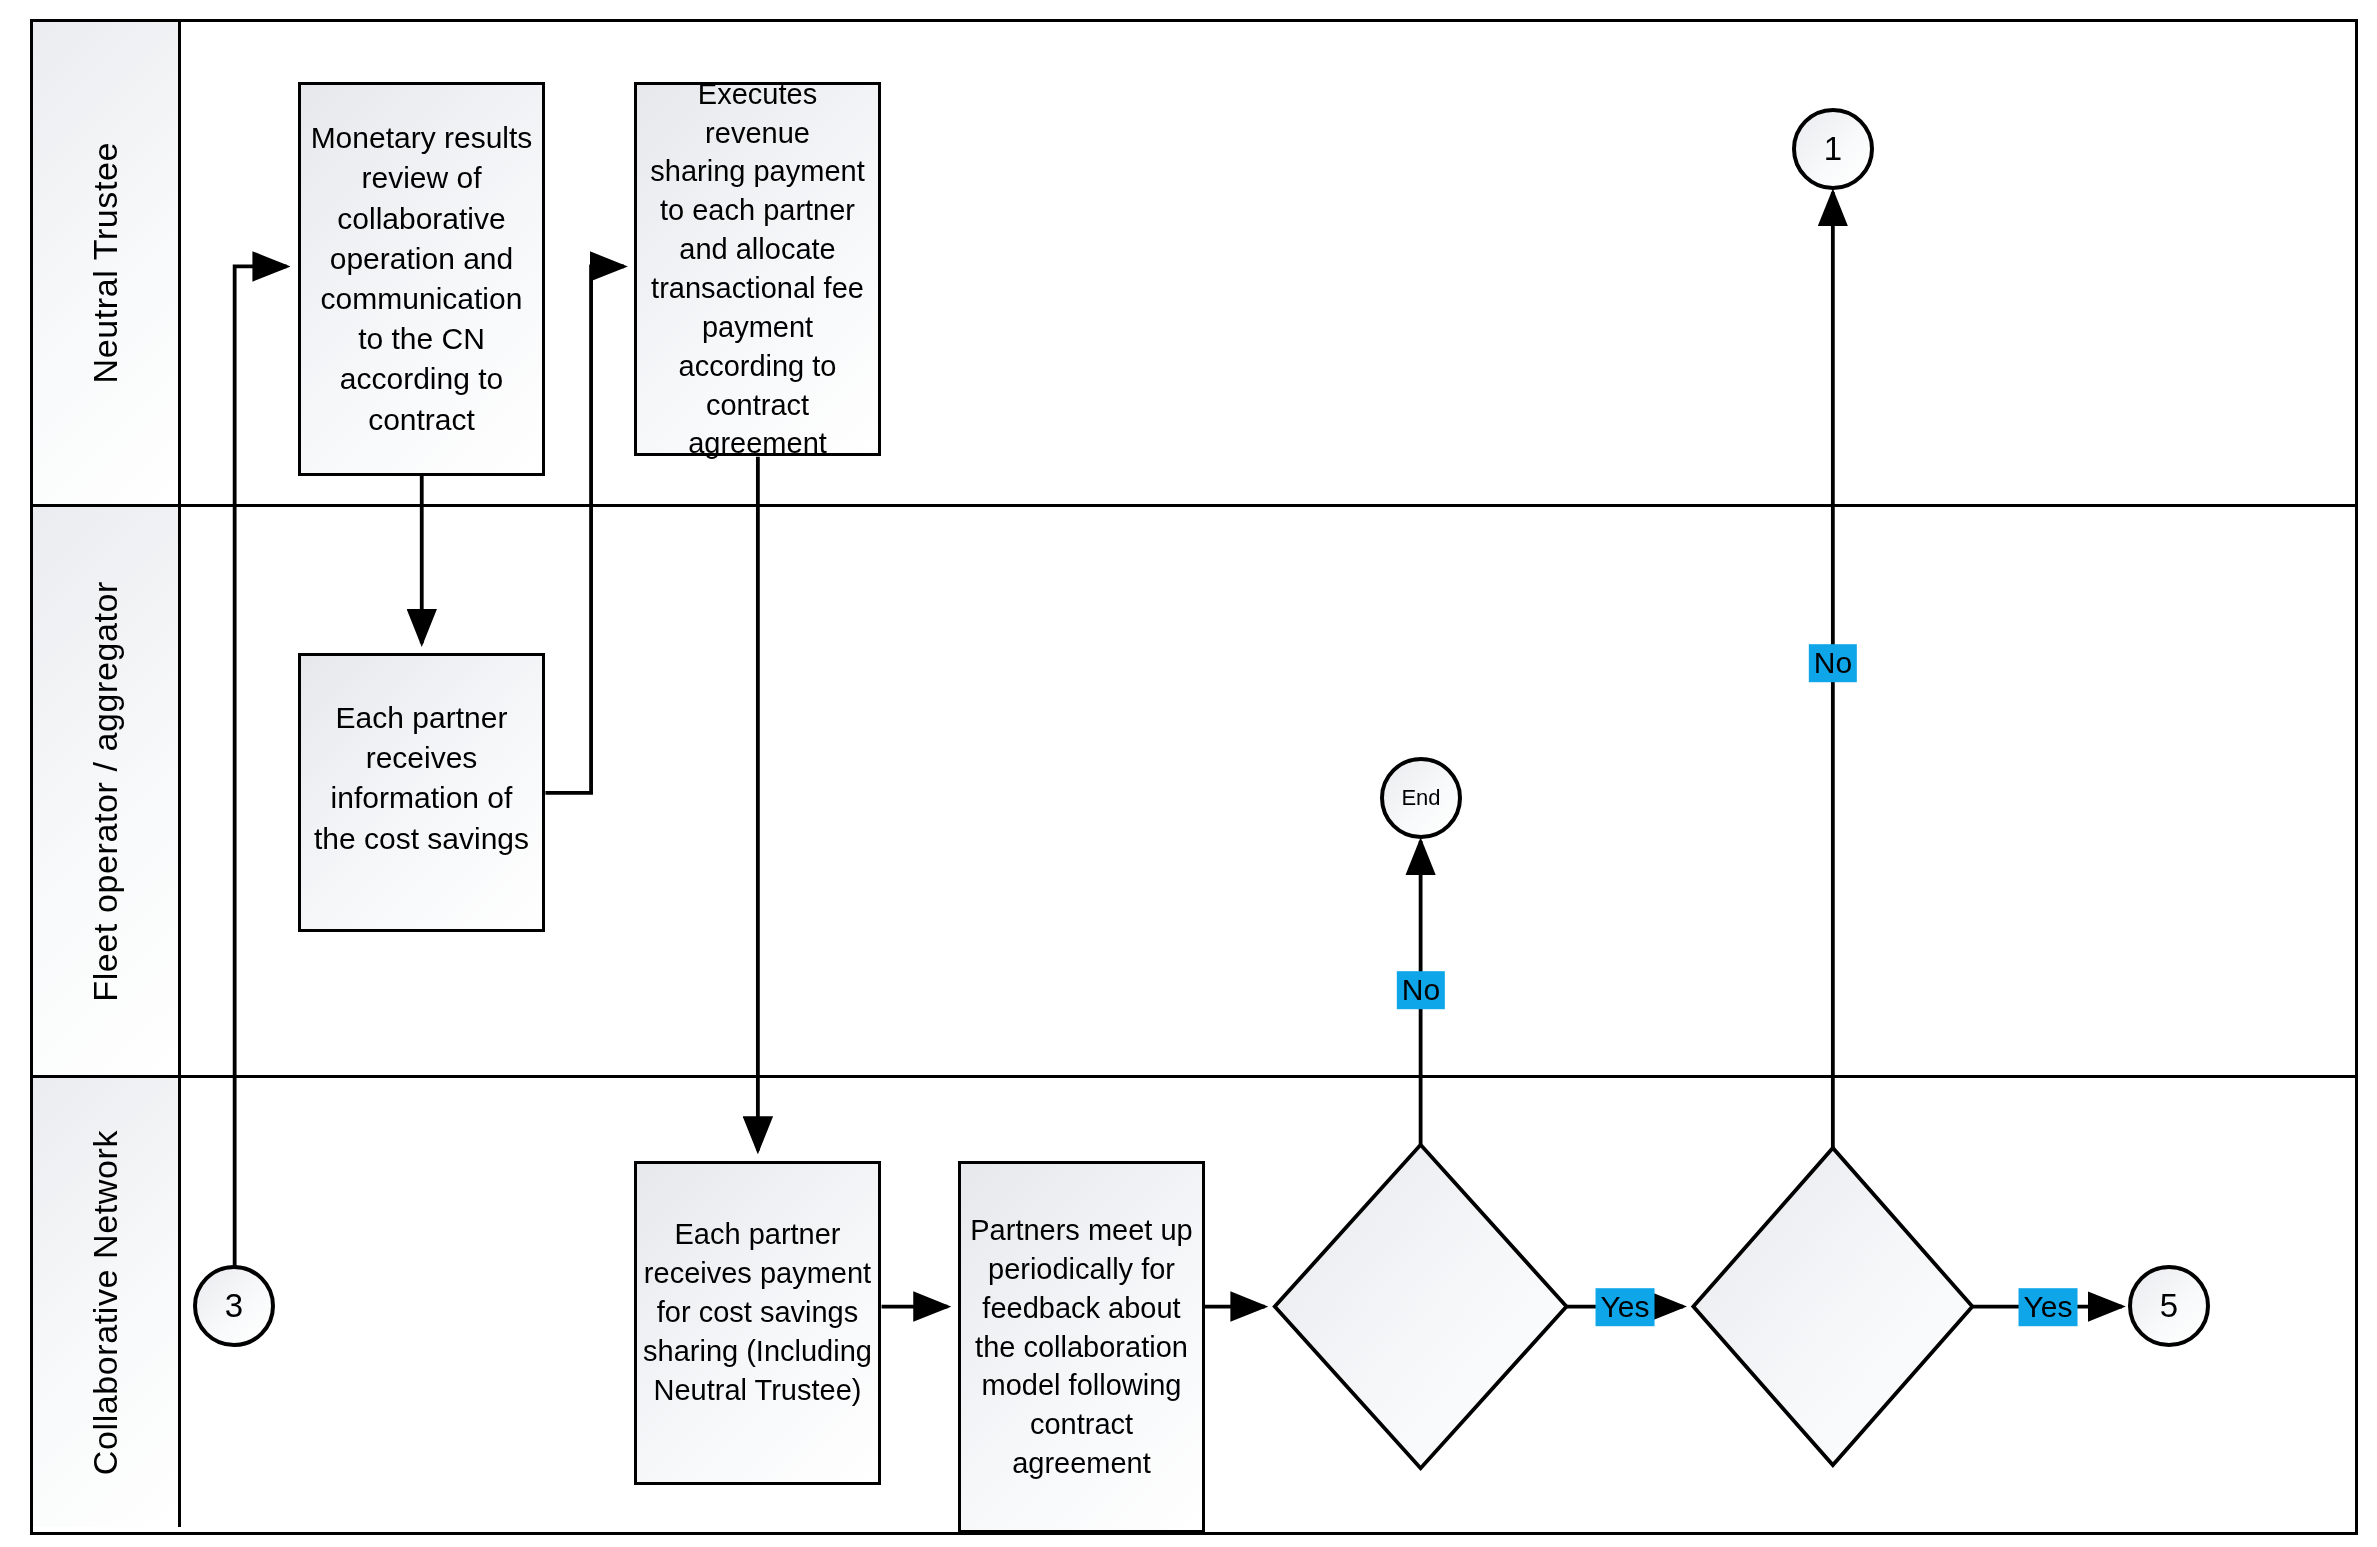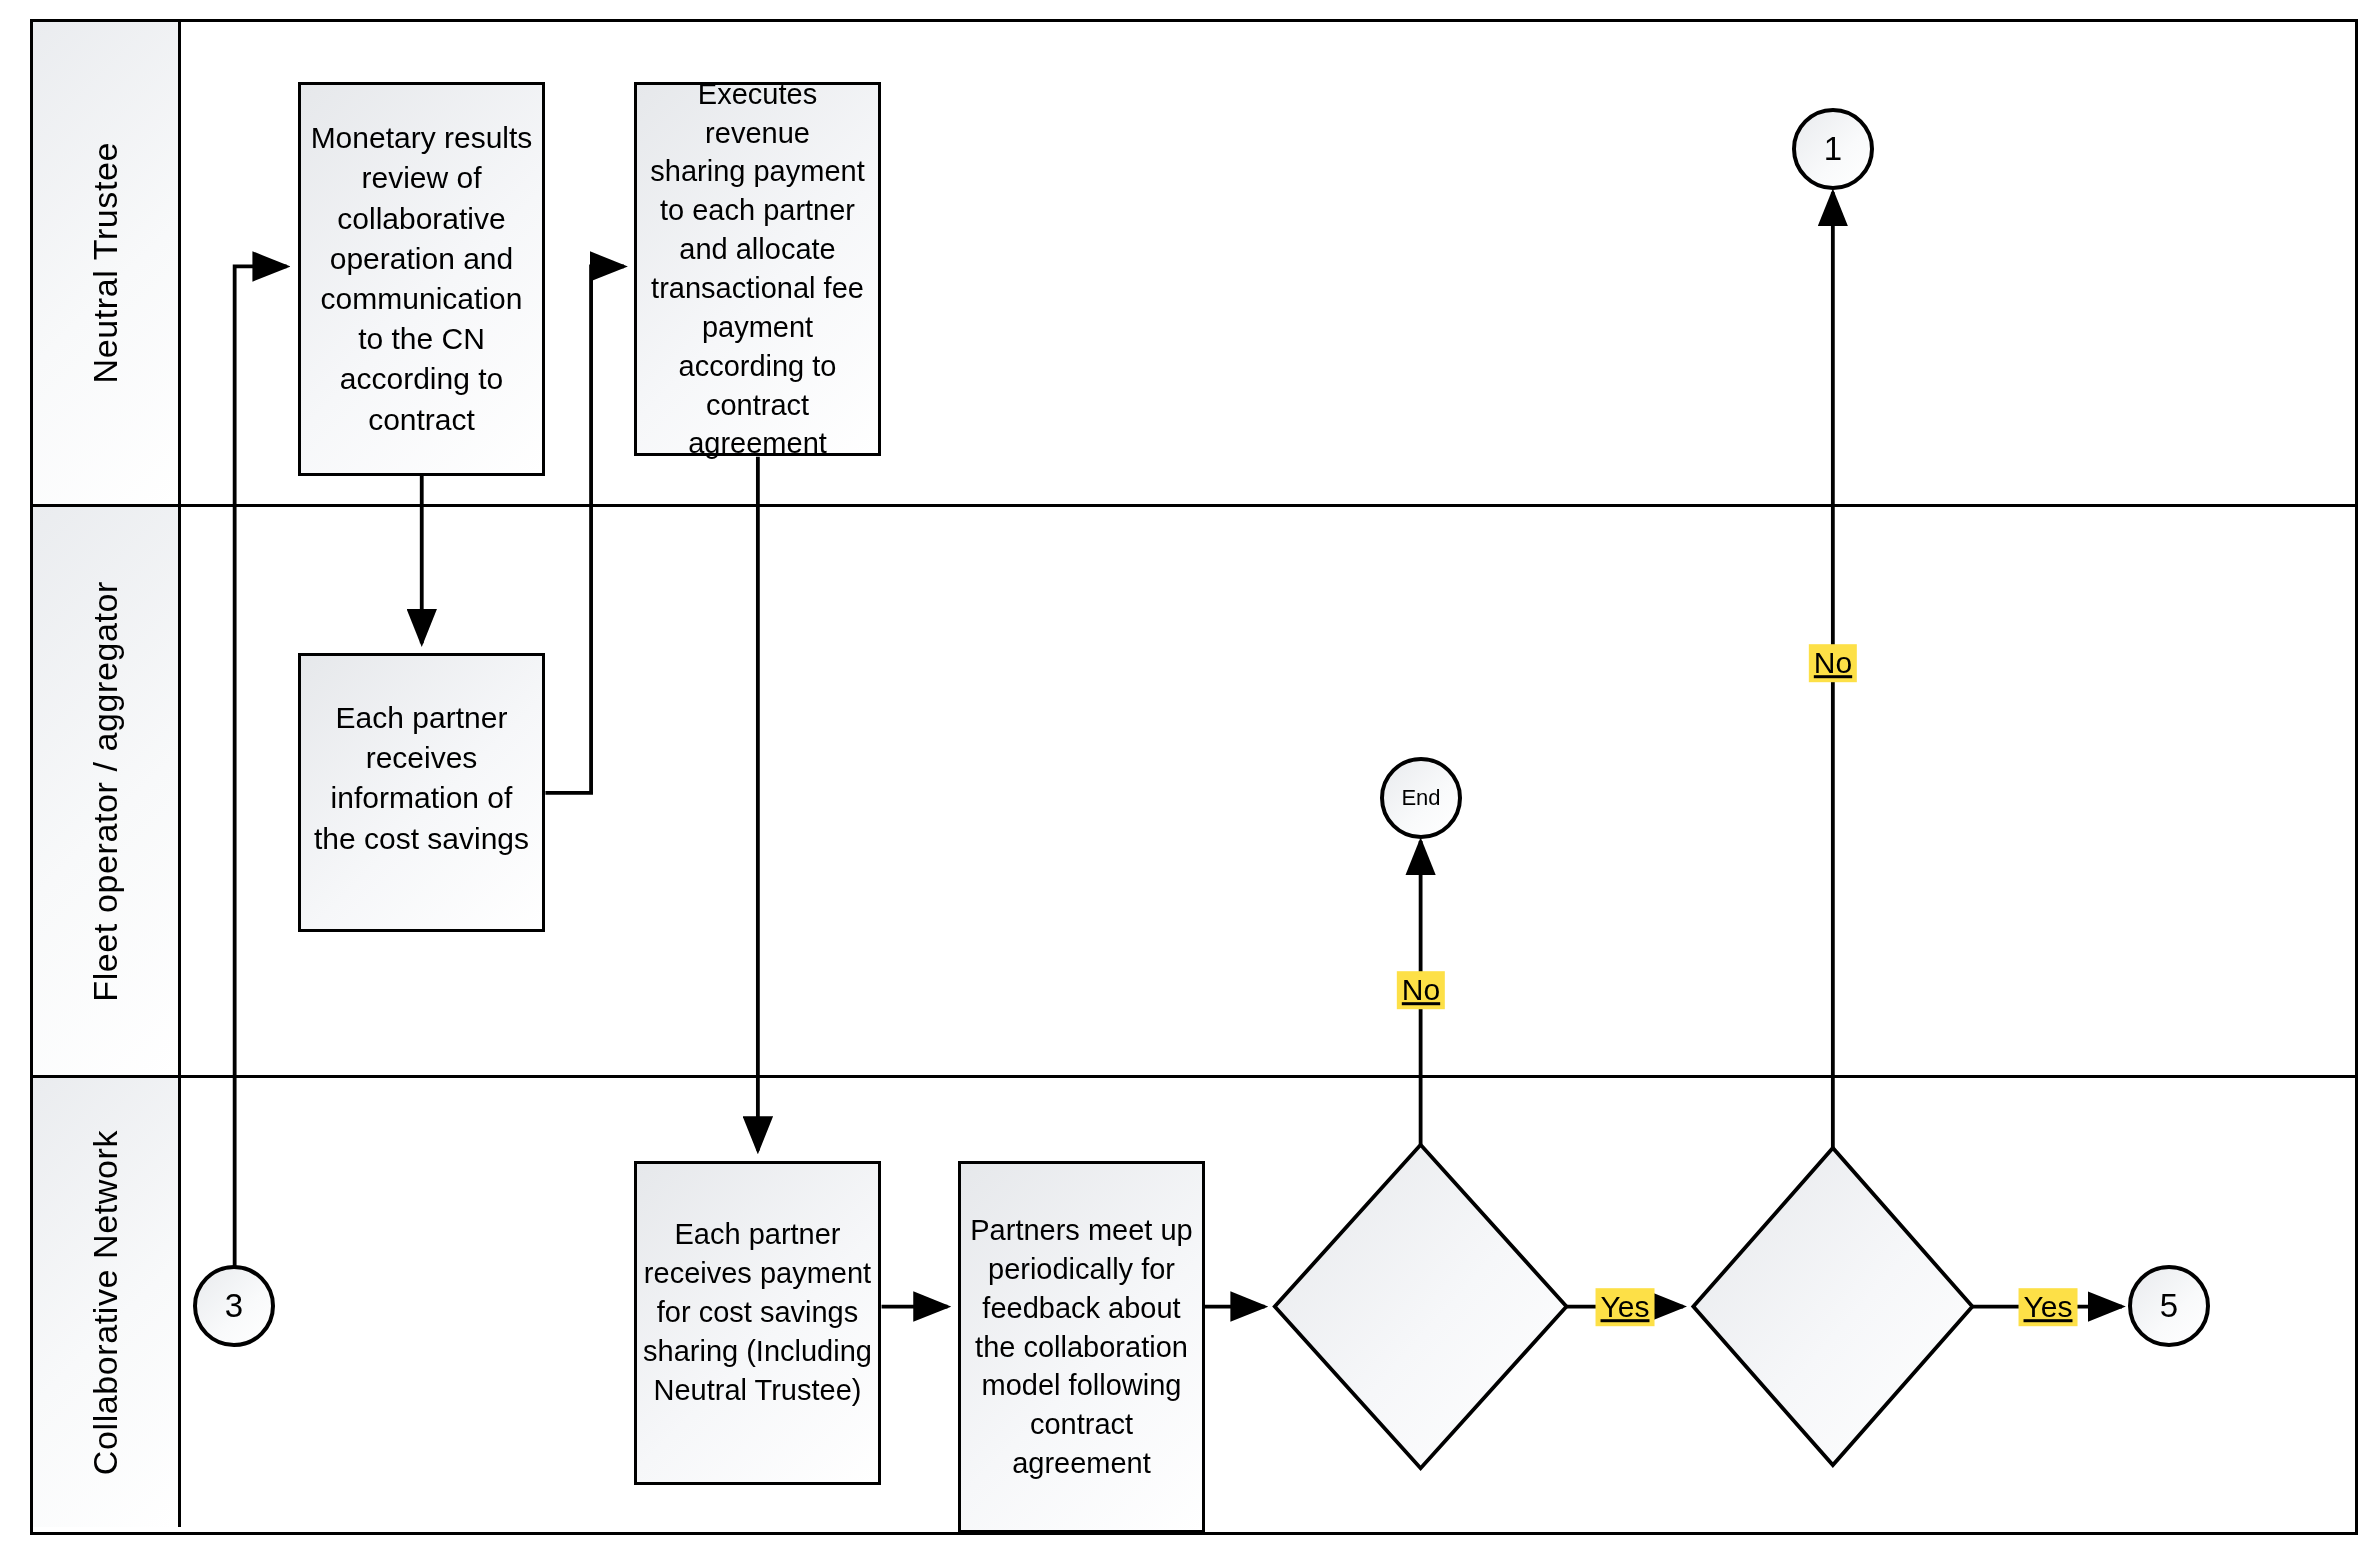--- a/index.html
+++ b/index.html
@@ -107,26 +107,25 @@
     justify-content: center;
     text-align: center;
     font-size: 29px;
     line-height: 1.36;
     white-space: pre-line;
     pointer-events: none;
   }
   .edge-label {
     position: absolute;
     z-index: 5;
-    background: #fde047;
+    background: #0ea5e9;
     font-size: 30px;
     line-height: 1;
     padding: 3.8px 5px;
     transform: translate(-50%, -50%);
-    text-decoration: underline;
   }
 </style>
 </head>
 <body>
 
 <div class="canvas">
 
   <div class="frame">
     <div class="lane lane-1">
       <div class="lane-header">

